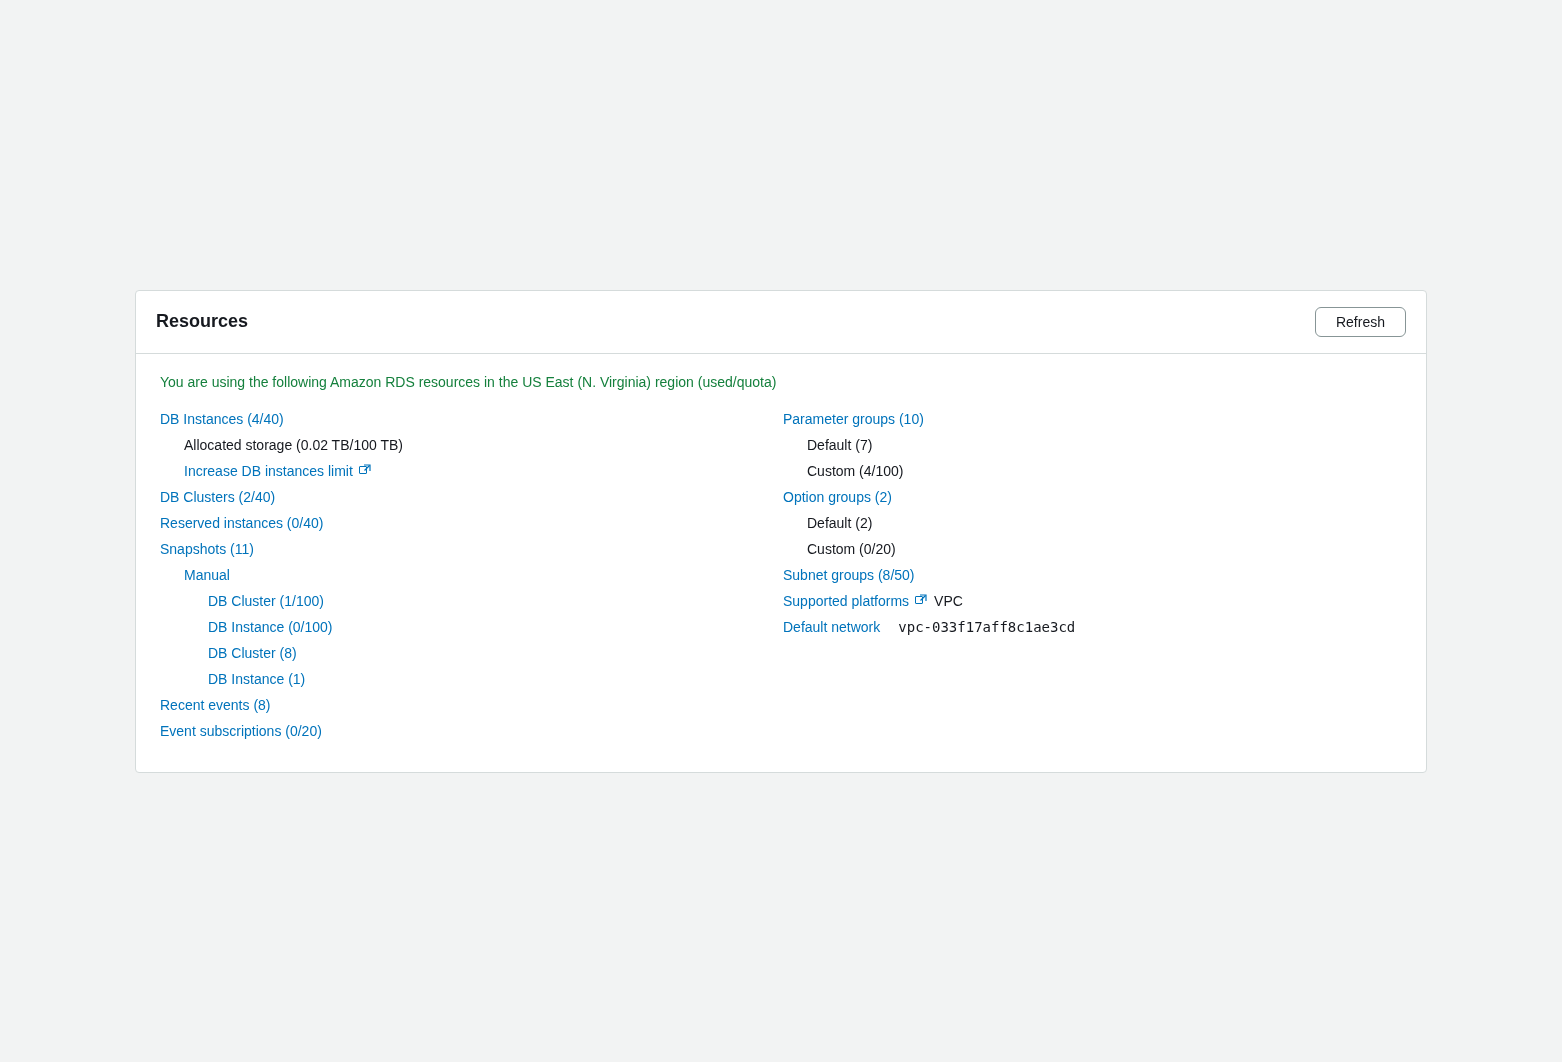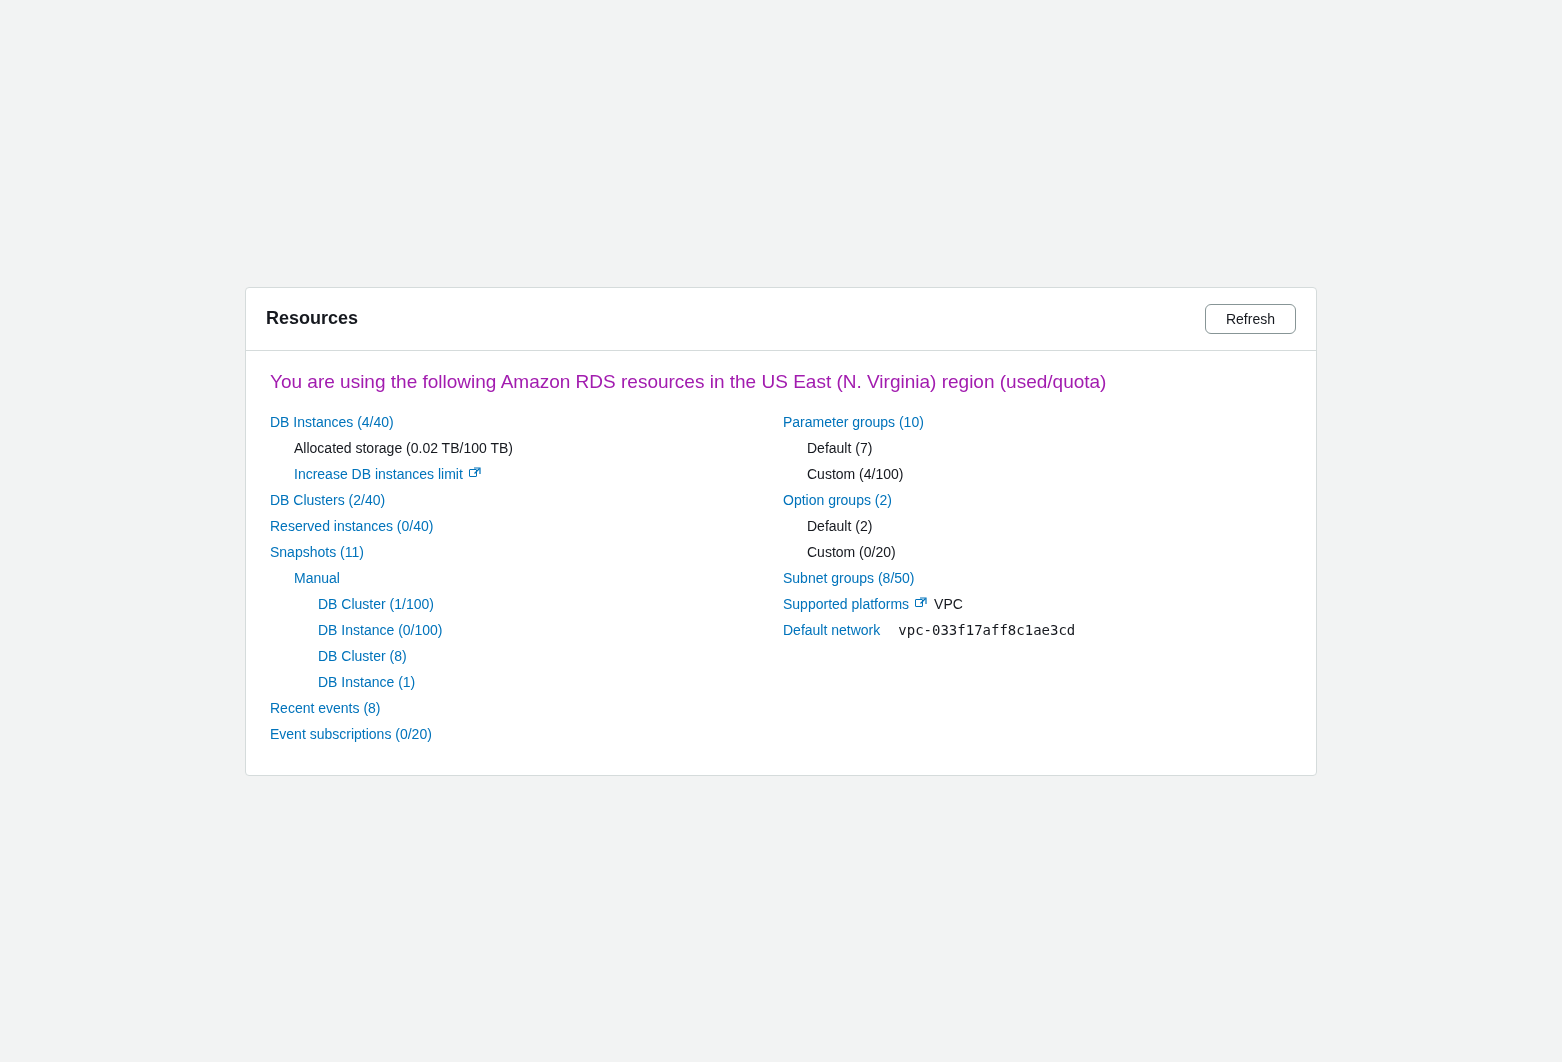--- a/index.html
+++ b/index.html
@@ -17,21 +17,21 @@
       justify-content: center;
       align-items: center;
       min-height: 100vh;
       padding: 20px;
     }
 
     .card {
       background: #ffffff;
       border: 1px solid #d5dbdb;
       border-radius: 4px;
-      width: 1072px;
+      width: 1292px;
       max-width: 100%;
     }
 
     .card-header {
       display: flex;
       justify-content: space-between;
       align-items: center;
       padding: 16px 20px;
       border-bottom: 1px solid #d5dbdb;
     }
@@ -51,22 +51,22 @@
       border-radius: 6px;
       cursor: pointer;
       font-weight: 400;
     }
 
     .card-body {
       padding: 20px 24px 28px 24px;
     }
 
     .description {
-      font-size: 19px;
-      color: #a21caf;
+      font-size: 14px;
+      color: #15803d;
       margin-bottom: 16px;
     }
 
     .resources-grid {
       display: grid;
       grid-template-columns: 1fr 1fr;
       gap: 4px;
     }
 
     .col-left, .col-right {

